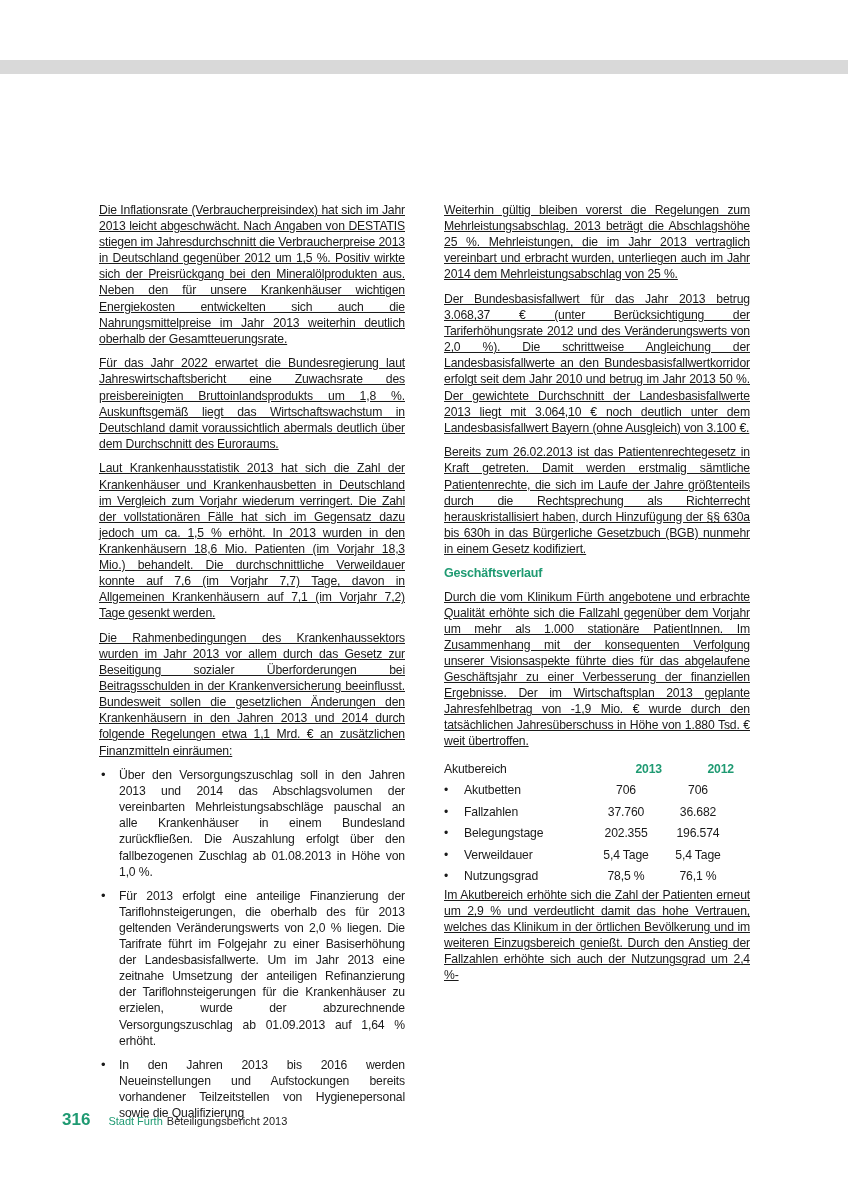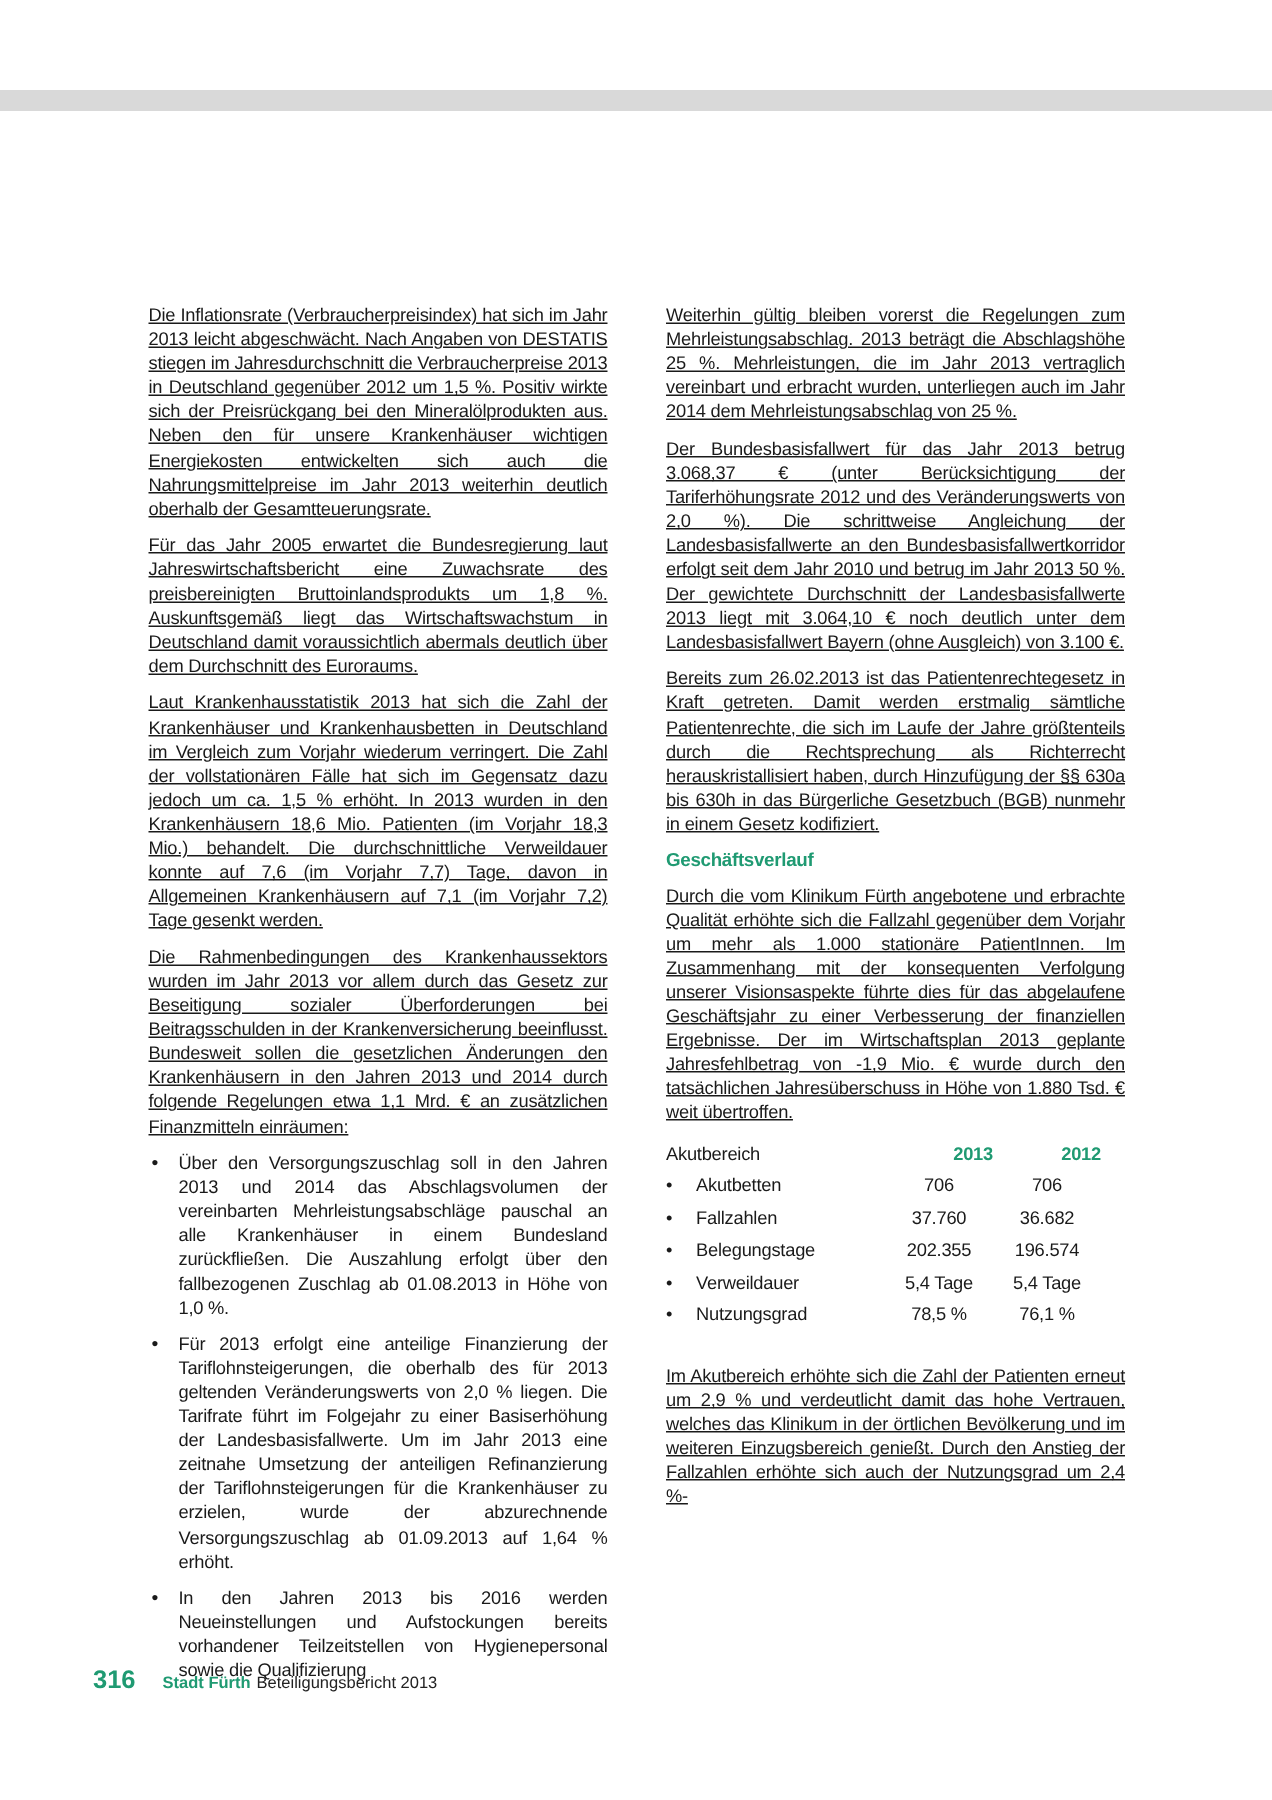--- a/index.html
+++ b/index.html
@@ -10,38 +10,38 @@
     .top-band { position: absolute; left: 0; top: 60px; width: 848px; height: 14px; background: #d9d9d9; }
     .col { position: absolute; top: 202px; width: 306px; font-size: 12.2px; line-height: 16.1px; letter-spacing: -0.15px; }
     .col-left { left: 99px; }
     .col-right { left: 444px; }
     p { margin: 0 0 8.5px 0; text-align: justify; text-decoration: underline; }
     h3 { margin: 0 0 7px 0; font-size: 12.5px; font-weight: bold; color: #1f9a72; letter-spacing: -0.2px; }
     ul { margin: 0 0 8px 0; padding: 0; list-style: none; }
     li { position: relative; padding-left: 20px; margin-bottom: 8px; text-align: justify; }
     li::before { content: "\2022"; position: absolute; left: 2px; top: 0; font-size: 13px; }
     .cont { padding-left: 20px; text-align: justify; margin-bottom: 8.5px; }
-    table { border-collapse: collapse; width: 290px; margin-bottom: 22px; font-size: 12.2px; }
+    table { border-collapse: collapse; width: 290px; margin-bottom: 0; font-size: 12.2px; }
     td, th { padding: 0; height: 21.5px; font-weight: normal; }
     th.yr { color: #1f9a72; font-weight: bold; text-align: right; }
     td.num { text-align: center; }
     td.bullet { width: 20px; }
     .footer { position: absolute; left: 62px; top: 1110px; display: flex; align-items: baseline; }
     .page-num { font-size: 17px; font-weight: bold; color: #1f9a72; margin-right: 18px; }
-    .footer-org { font-size: 11px; font-weight: bold; color: #1f9a72; margin-right: 4px; }
+    .footer-org { font-size: 11px; font-weight: normal; color: #1f9a72; margin-right: 4px; }
     .footer-title { font-size: 11px; color: #222; }
   </style>
 </head>
 <body>
 
 <div class="top-band"></div>
 
 <div class="col col-left">
   <p>Die Inflationsrate (Verbraucherpreisindex) hat sich im Jahr 2013 leicht abgeschwächt. Nach Angaben von DESTATIS stiegen im Jahresdurchschnitt die Verbraucherpreise 2013 in Deutschland gegenüber 2012 um 1,5 %. Positiv wirkte sich der Preisrückgang bei den Mineralölprodukten aus. Neben den für unsere Krankenhäuser wichtigen Energiekosten entwickelten sich auch die Nahrungsmittelpreise im Jahr 2013 weiterhin deutlich oberhalb der Gesamtteuerungsrate.</p>
-  <p>Für das Jahr 2005 erwartet die Bundesregierung laut Jahreswirtschaftsbericht eine Zuwachsrate des preisbereinigten Bruttoinlandsprodukts um 1,8 %. Auskunftsgemäß liegt das Wirtschaftswachstum in Deutschland damit voraussichtlich abermals deutlich über dem Durchschnitt des Euroraums.</p>
+  <p>Für das Jahr 2022 erwartet die Bundesregierung laut Jahreswirtschaftsbericht eine Zuwachsrate des preisbereinigten Bruttoinlandsprodukts um 1,8 %. Auskunftsgemäß liegt das Wirtschaftswachstum in Deutschland damit voraussichtlich abermals deutlich über dem Durchschnitt des Euroraums.</p>
   <p>Laut Krankenhausstatistik 2013 hat sich die Zahl der Krankenhäuser und Krankenhausbetten in Deutschland im Vergleich zum Vorjahr wiederum verringert. Die Zahl der vollstationären Fälle hat sich im Gegensatz dazu jedoch um ca. 1,5 % erhöht. In 2013 wurden in den Krankenhäusern 18,6 Mio. Patienten (im Vorjahr 18,3 Mio.) behandelt. Die durchschnittliche Verweildauer konnte auf 7,6 (im Vorjahr 7,7) Tage, davon in Allgemeinen Krankenhäusern auf 7,1 (im Vorjahr 7,2) Tage gesenkt werden.</p>
   <p>Die Rahmenbedingungen des Krankenhaussektors wurden im Jahr 2013 vor allem durch das Gesetz zur Beseitigung sozialer Überforderungen bei Beitragsschulden in der Krankenversicherung beeinflusst. Bundesweit sollen die gesetzlichen Änderungen den Krankenhäusern in den Jahren 2013 und 2014 durch folgende Regelungen etwa 1,1 Mrd. € an zusätzlichen Finanzmitteln einräumen:</p>
   <ul>
     <li>Über den Versorgungszuschlag soll in den Jahren 2013 und 2014 das Abschlagsvolumen der vereinbarten Mehrleistungsabschläge pauschal an alle Krankenhäuser in einem Bundesland zurückfließen. Die Auszahlung erfolgt über den fallbezogenen Zuschlag ab 01.08.2013 in Höhe von 1,0 %.</li>
     <li>Für 2013 erfolgt eine anteilige Finanzierung der Tariflohnsteigerungen, die oberhalb des für 2013 geltenden Veränderungswerts von 2,0 % liegen. Die Tarifrate führt im Folgejahr zu einer Basiserhöhung der Landesbasisfallwerte. Um im Jahr 2013 eine zeitnahe Umsetzung der anteiligen Refinanzierung der Tariflohnsteigerungen für die Krankenhäuser zu erzielen, wurde der abzurechnende Versorgungszuschlag ab 01.09.2013 auf 1,64 % erhöht.</li>
     <li>In den Jahren 2013 bis 2016 werden Neueinstellungen und Aufstockungen bereits vorhandener Teilzeitstellen von Hygienepersonal sowie die Qualifizierung</li>
   </ul>
 </div>
 
 <div class="col col-right">

